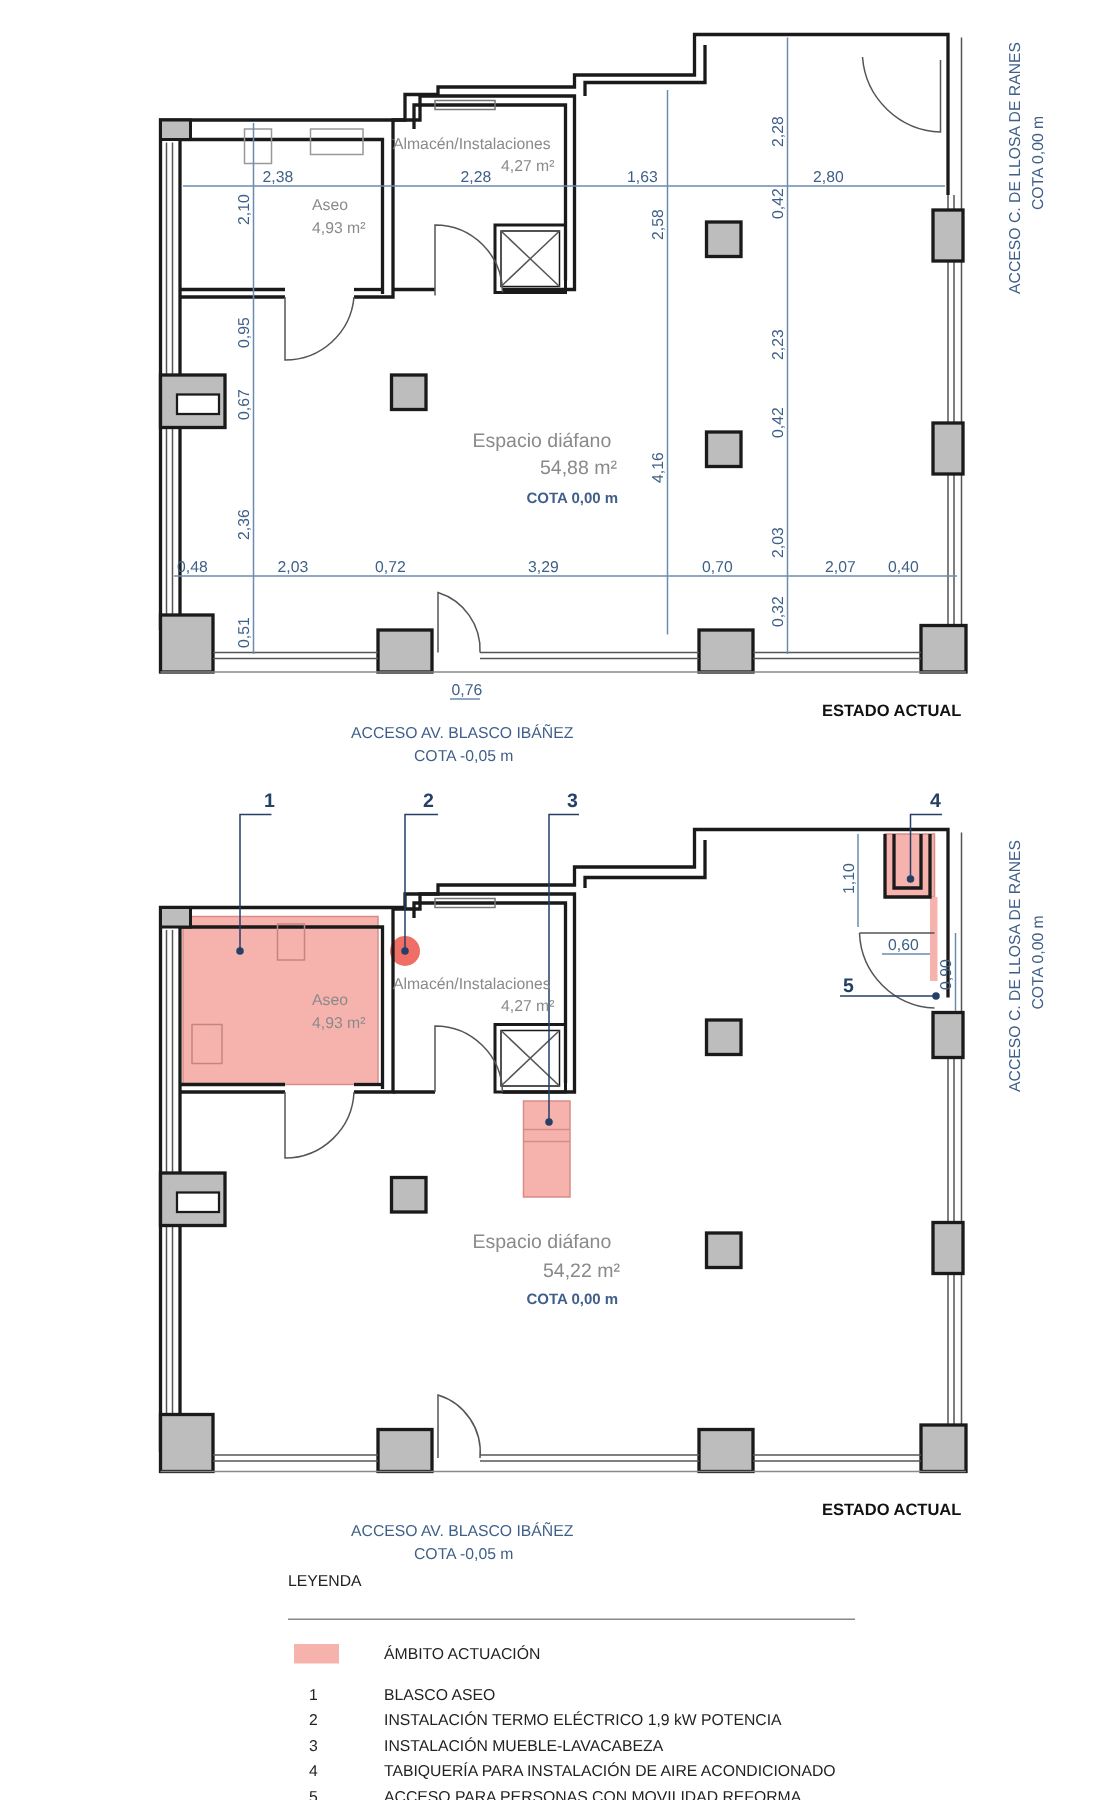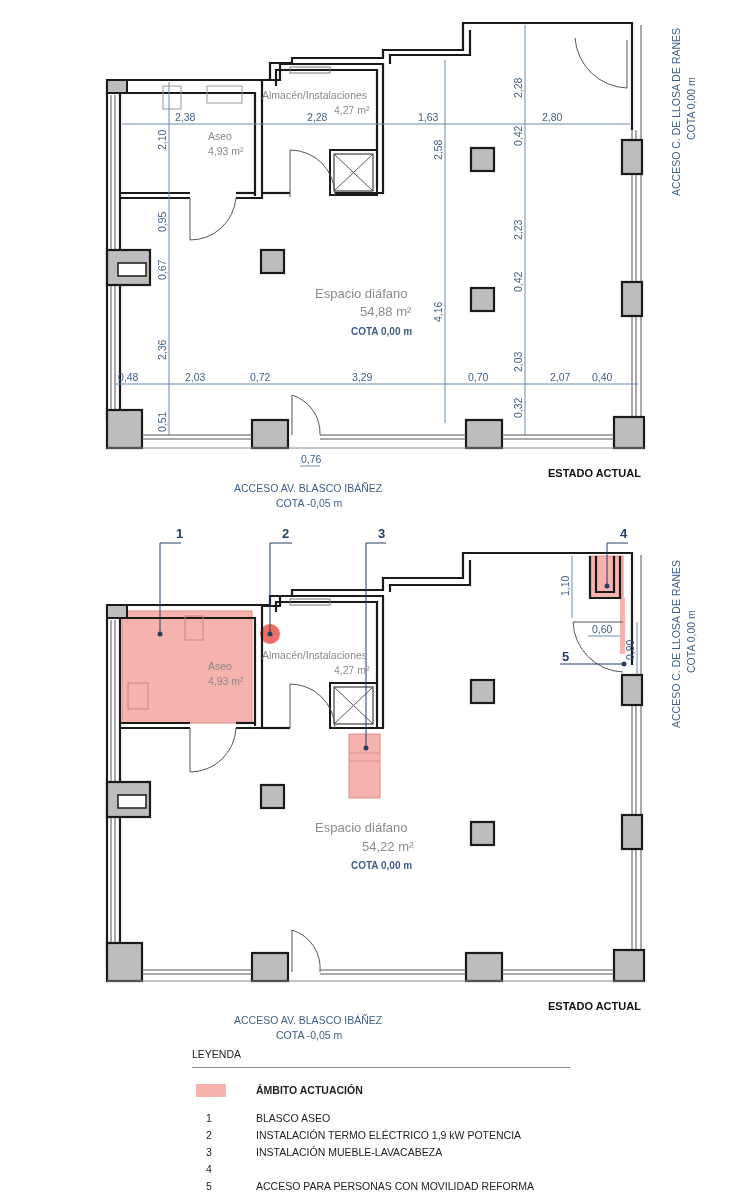--- a/index.html
+++ b/index.html
@@ -14,22 +14,22 @@
   .dimtxt{fill:#3f5f88;font-size:10.5px;font-family:"Liberation Sans",sans-serif;}
   .room{fill:#8a8a8a;font-size:10.5px;font-family:"Liberation Sans",sans-serif;}
   .roombig{fill:#8a8a8a;font-size:13px;font-family:"Liberation Sans",sans-serif;}
   .cota{fill:#3f5f88;font-size:10px;font-weight:bold;font-family:"Liberation Sans",sans-serif;}
   .access{fill:#3f5f88;font-size:10.5px;font-family:"Liberation Sans",sans-serif;}
   .state{fill:#111;font-size:11px;font-weight:bold;font-family:"Liberation Sans",sans-serif;}
   .pink{fill:#f6b3ae;stroke:#d98c86;stroke-width:1;}
   .callnum{fill:#253f66;font-size:13px;font-weight:bold;font-family:"Liberation Sans",sans-serif;}
   .callline{stroke:#253f66;stroke-width:1;fill:none;}
   .legend{position:absolute;left:192px;top:1048px;width:378px;font-size:10.5px;color:#222;}
-  .legend-title{font-size:10.5px;padding-bottom:7px;border-bottom:1.5px solid #888;}
-  .legend-swatch-row{display:flex;margin-top:16px;font-weight:bold;}
+  .legend-title{font-size:10.5px;padding-bottom:19px;border-bottom:1.5px solid #888;}
+  .legend-swatch-row{display:flex;align-items:center;margin-top:16px;}
   .swatch{width:30px;height:13px;background:#f6b3ae;margin-left:4px;margin-right:30px;}
   .legend-items{margin-top:12px;}
   .legend-item{display:flex;height:17px;align-items:center;}
   .legend-num{width:64px;padding-left:14px;box-sizing:border-box;}
 </style>
 </head>
 <body>
 
 <svg width="740" height="1200" viewBox="0 0 740 1200">
 
@@ -285,19 +285,20 @@
     <div class="legend-item">
         <span class="legend-num">2</span>
         <span>INSTALACIÓN TERMO ELÉCTRICO 1,9 kW POTENCIA</span>
       </div>
     <div class="legend-item">
         <span class="legend-num">3</span>
         <span>INSTALACIÓN MUEBLE-LAVACABEZA</span>
       </div>
     <div class="legend-item">
         <span class="legend-num">4</span>
+        <span>TABIQUERÍA PARA INSTALACIÓN DE AIRE ACONDICIONADO</span>
       </div>
     <div class="legend-item">
         <span class="legend-num">5</span>
         <span>ACCESO PARA PERSONAS CON MOVILIDAD REFORMA</span>
       </div>
   </div>
 </div>
 
 </body></html>

